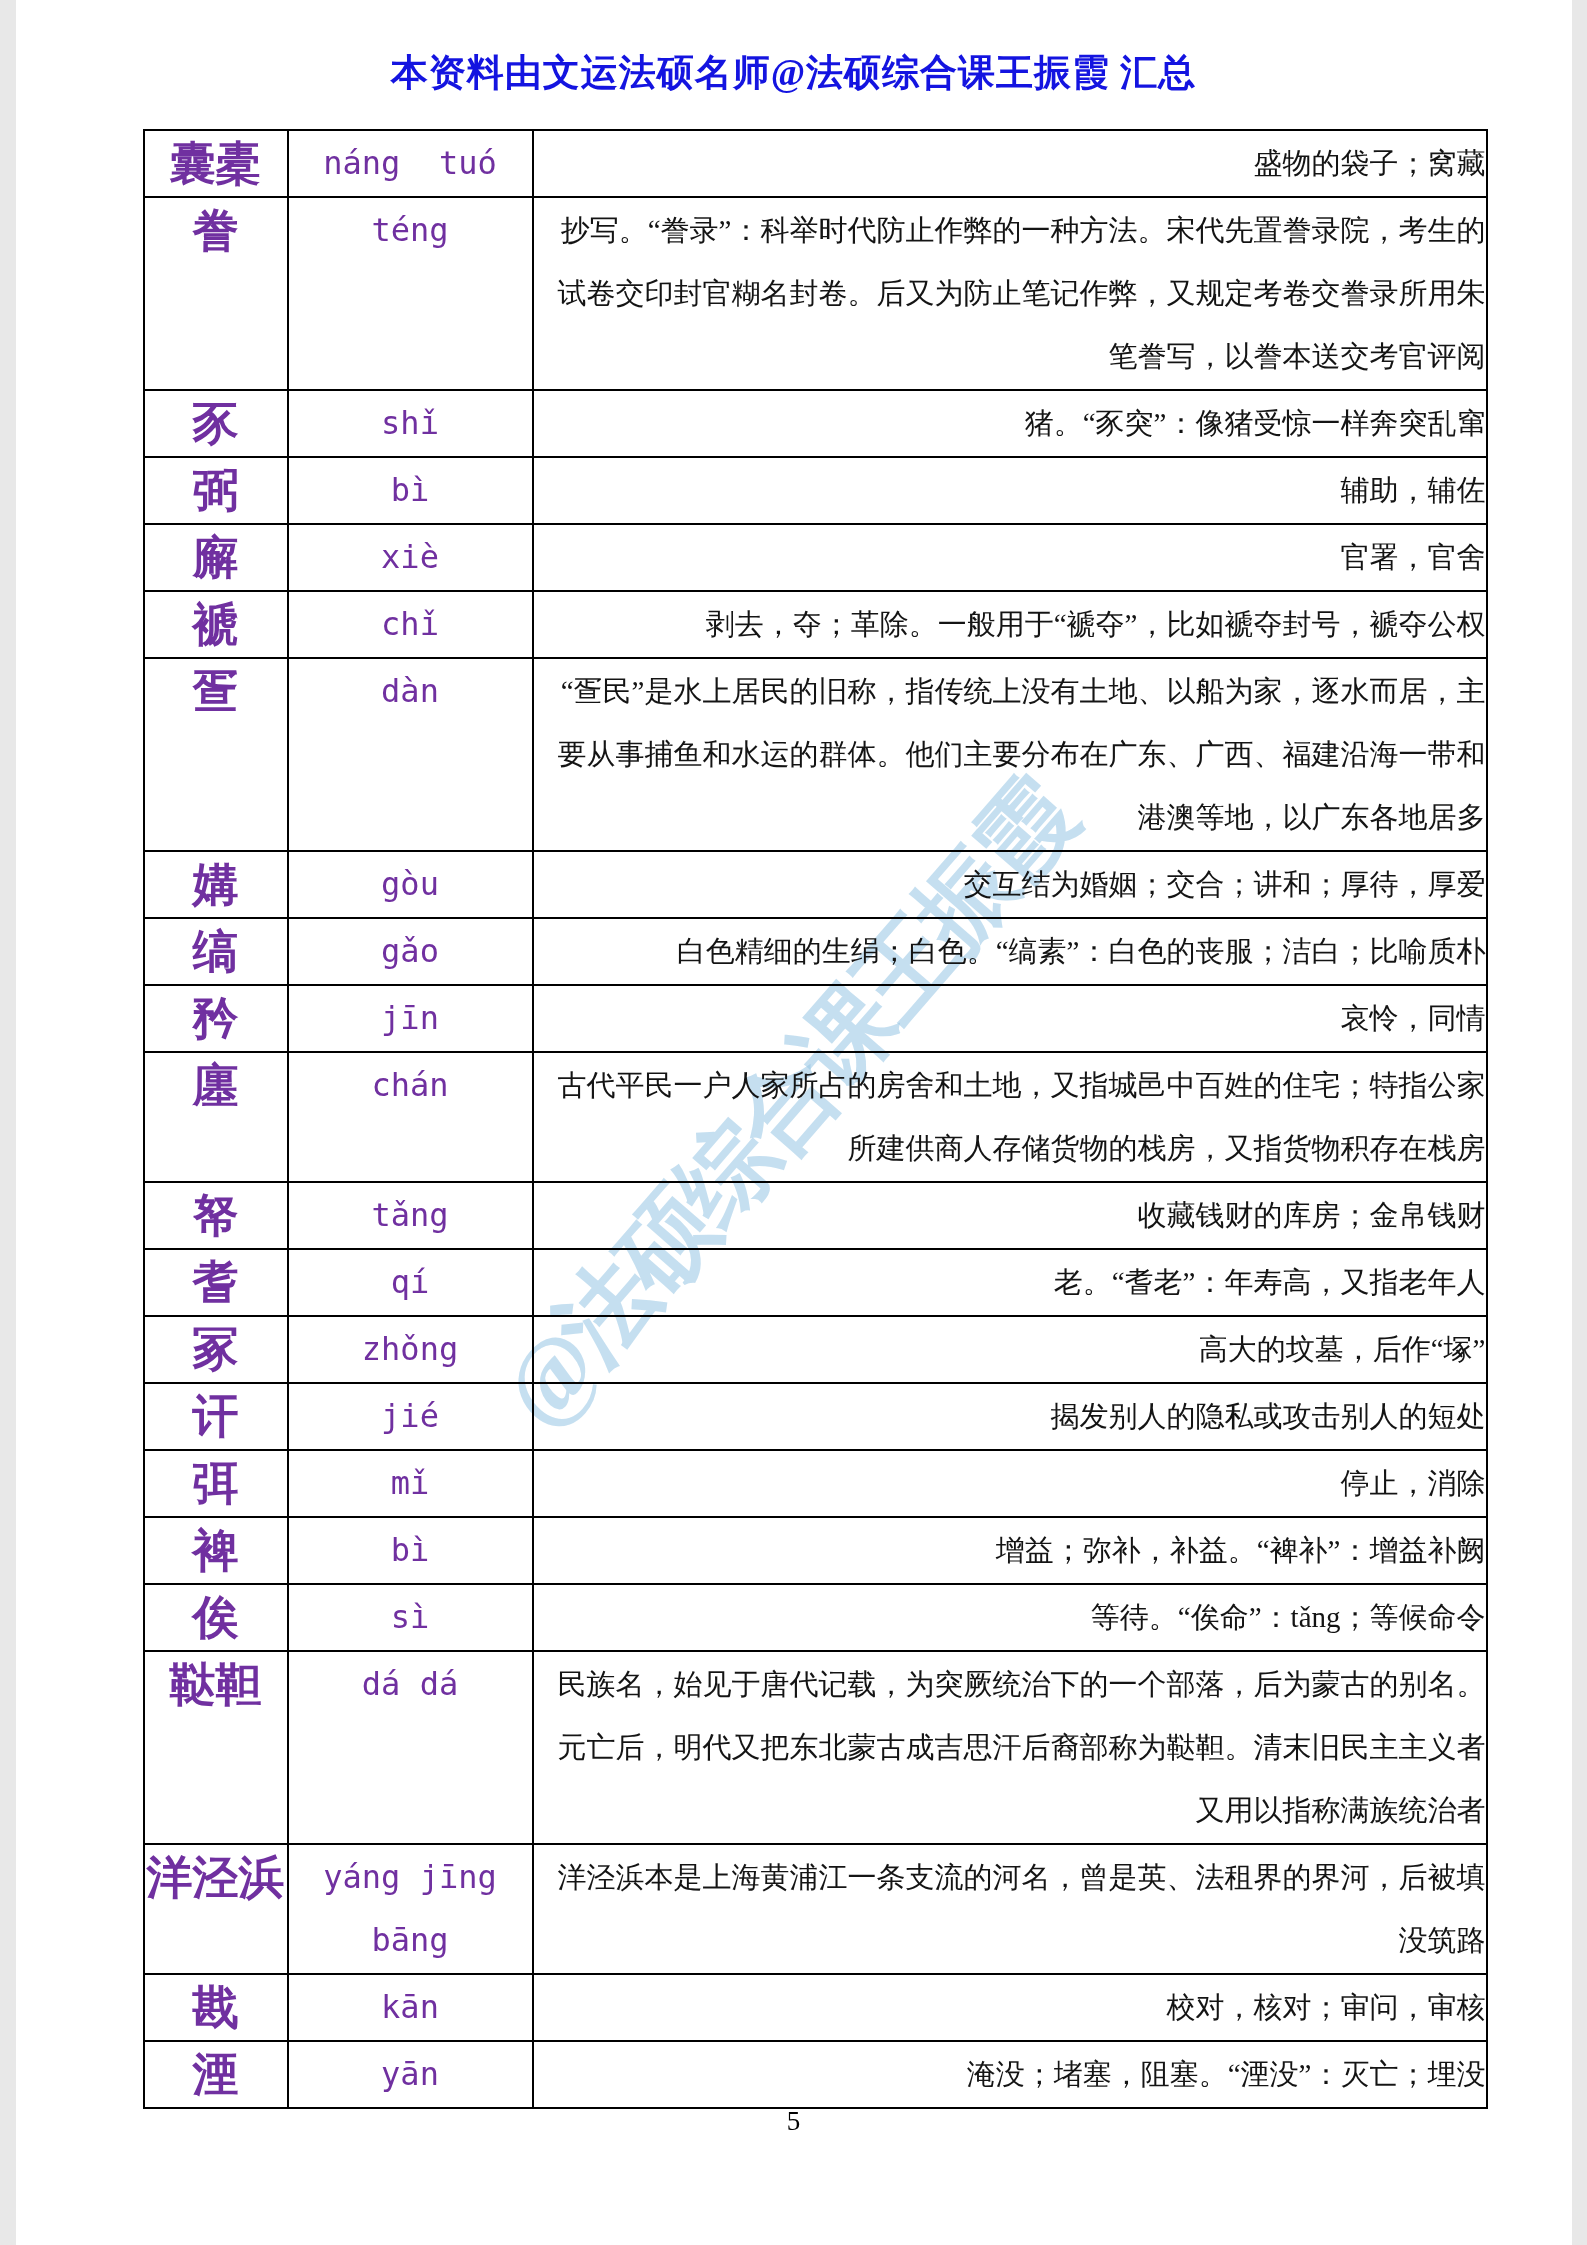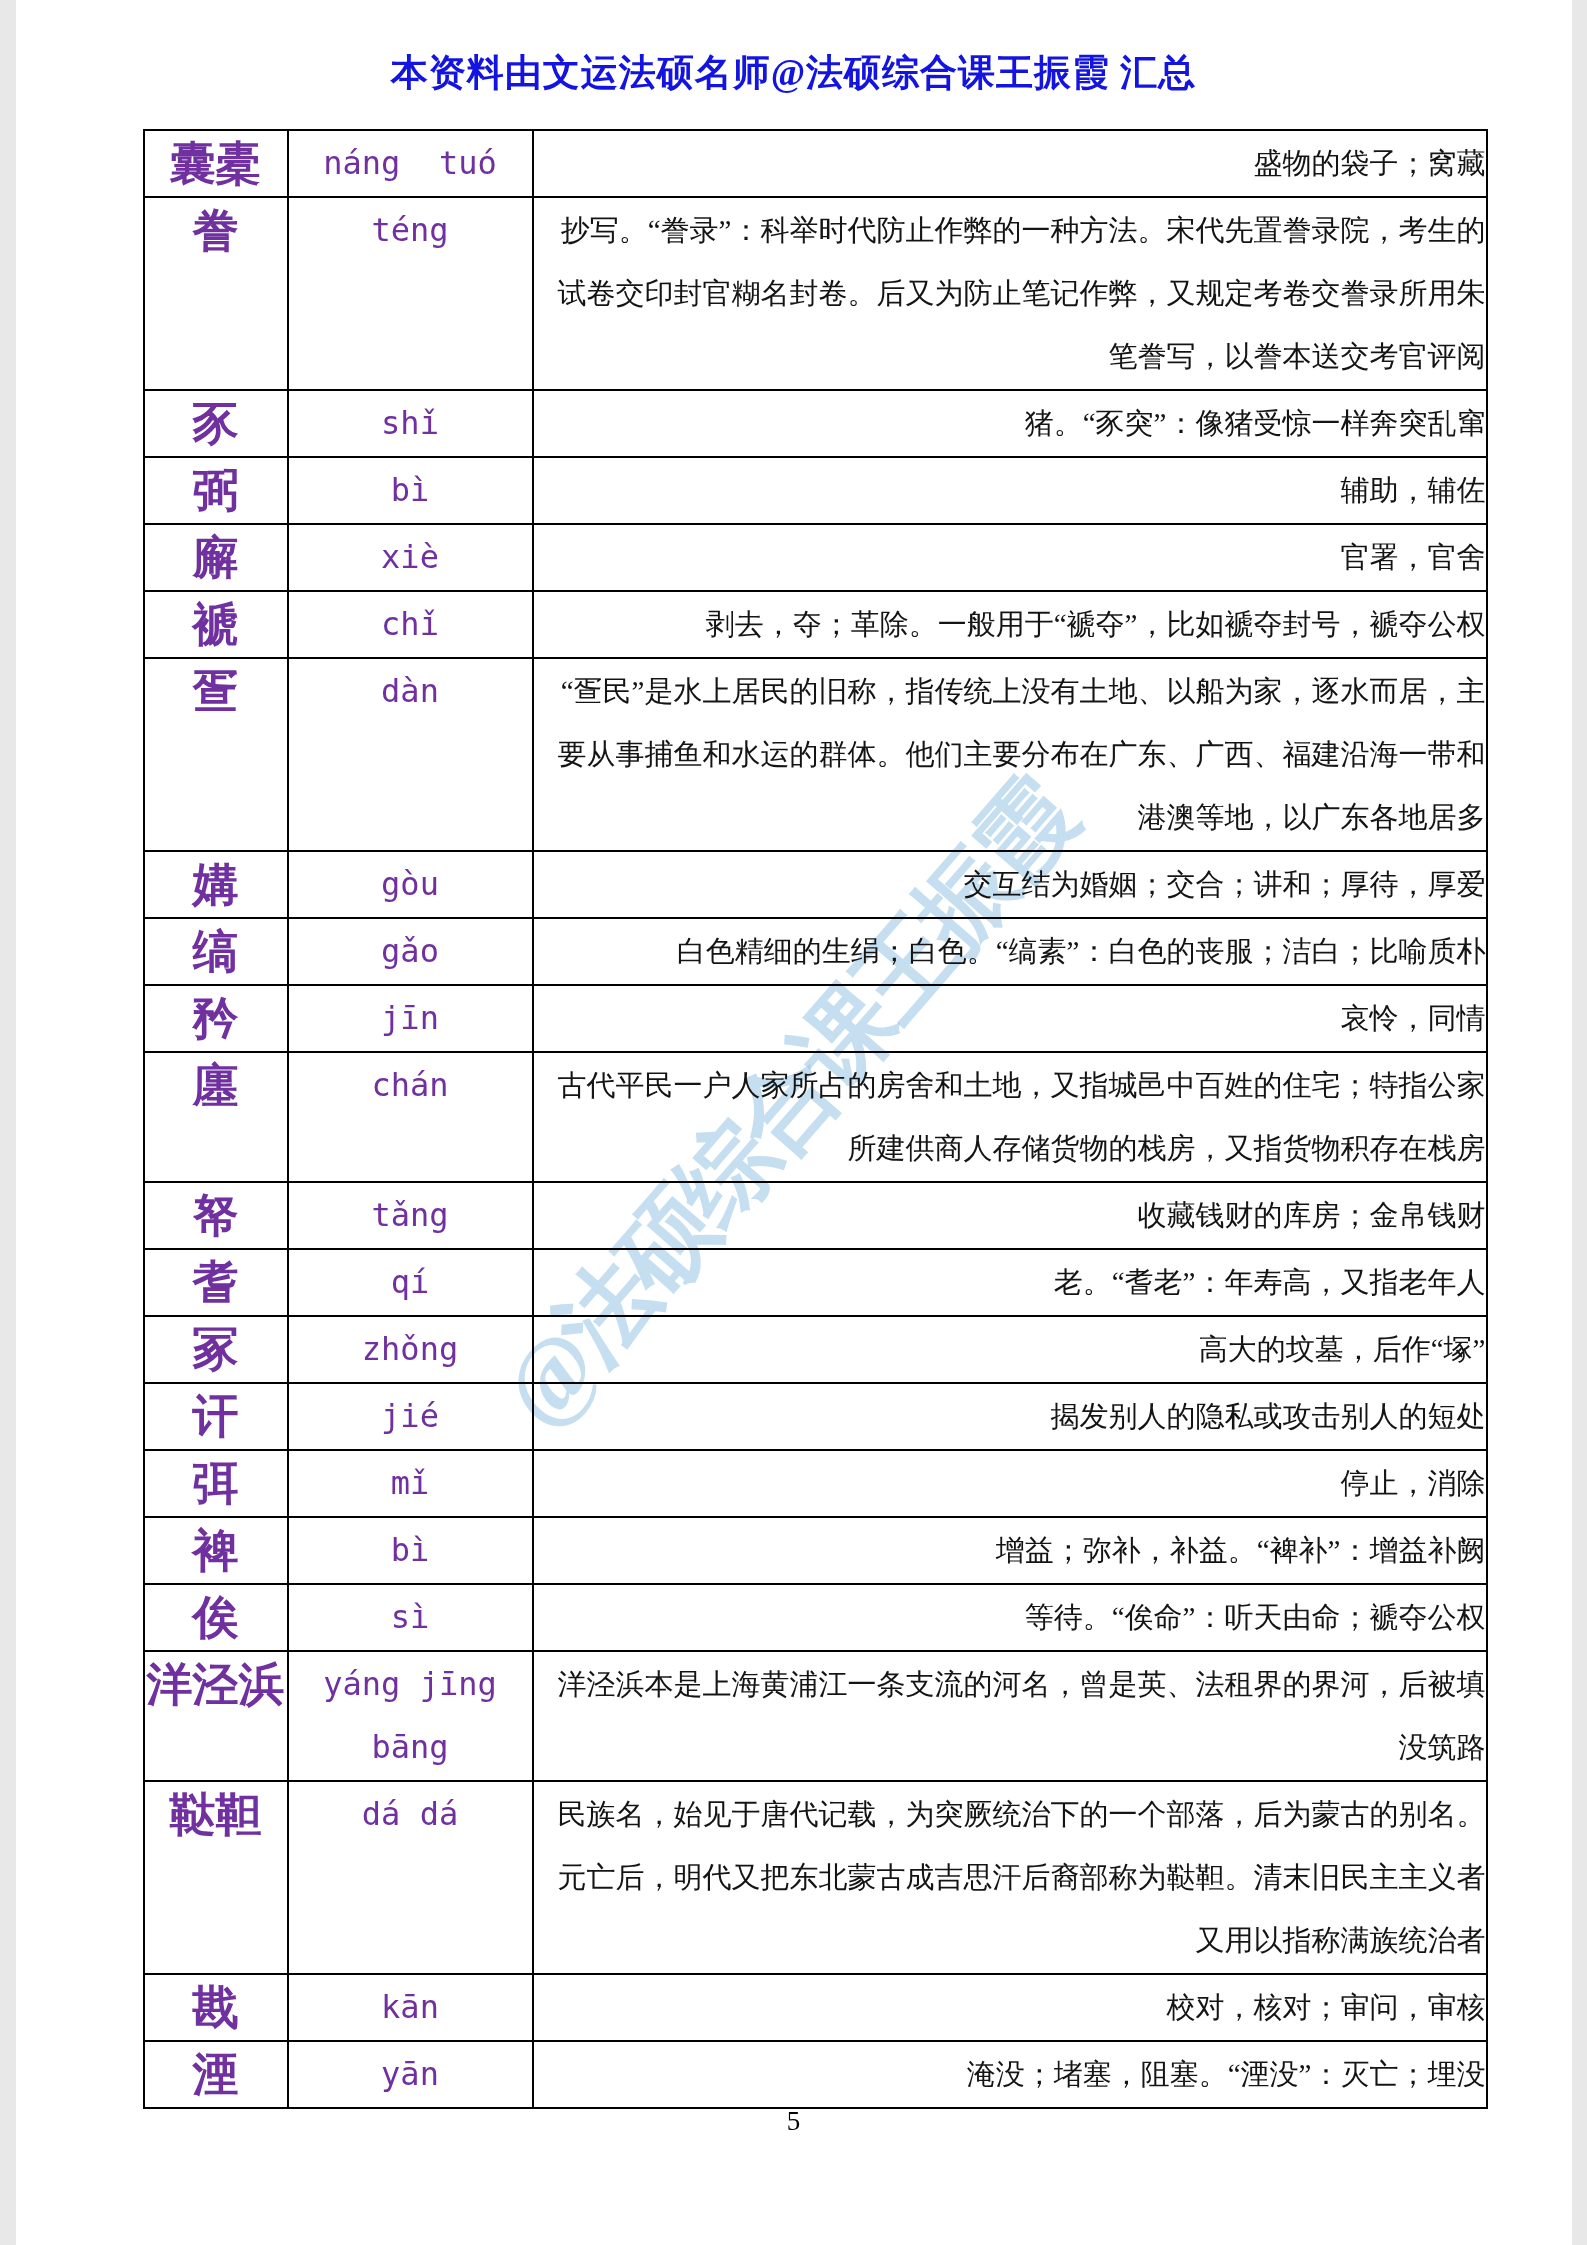--- a/index.html
+++ b/index.html
@@ -178,33 +178,33 @@
           <td class="def">停止，消除</td>
         </tr>
         <tr>
           <td class="hanzi">裨</td>
           <td class="pinyin">bì</td>
           <td class="def">增益；弥补，补益。“裨补”：增益补阙</td>
         </tr>
         <tr>
           <td class="hanzi">俟</td>
           <td class="pinyin">sì</td>
-          <td class="def">等待。“俟命”：听天由命；褫夺公权</td>
+          <td class="def">等待。“俟命”：tǎng；等候命令</td>
+        </tr>
+        <tr>
+          <td class="hanzi">鞑靼</td>
+          <td class="pinyin">dá dá</td>
+          <td class="def">民族名，始见于唐代记载，为突厥统治下的一个部落，后为蒙古的别名。元亡后，明代又把东北蒙古成吉思汗后裔部称为鞑靼。清末旧民主主义者又用以指称满族统治者</td>
         </tr>
         <tr>
           <td class="hanzi">洋泾浜</td>
           <td class="pinyin">yáng jīng bāng</td>
           <td class="def">洋泾浜本是上海黄浦江一条支流的河名，曾是英、法租界的界河，后被填没筑路</td>
         </tr>
         <tr>
-          <td class="hanzi">鞑靼</td>
-          <td class="pinyin">dá dá</td>
-          <td class="def">民族名，始见于唐代记载，为突厥统治下的一个部落，后为蒙古的别名。元亡后，明代又把东北蒙古成吉思汗后裔部称为鞑靼。清末旧民主主义者又用以指称满族统治者</td>
-        </tr>
-        <tr>
           <td class="hanzi">戡</td>
           <td class="pinyin">kān</td>
           <td class="def">校对，核对；审问，审核</td>
         </tr>
         <tr>
           <td class="hanzi">湮</td>
           <td class="pinyin">yān</td>
           <td class="def">淹没；堵塞，阻塞。“湮没”：灭亡；埋没</td>
         </tr>
       </tbody>

